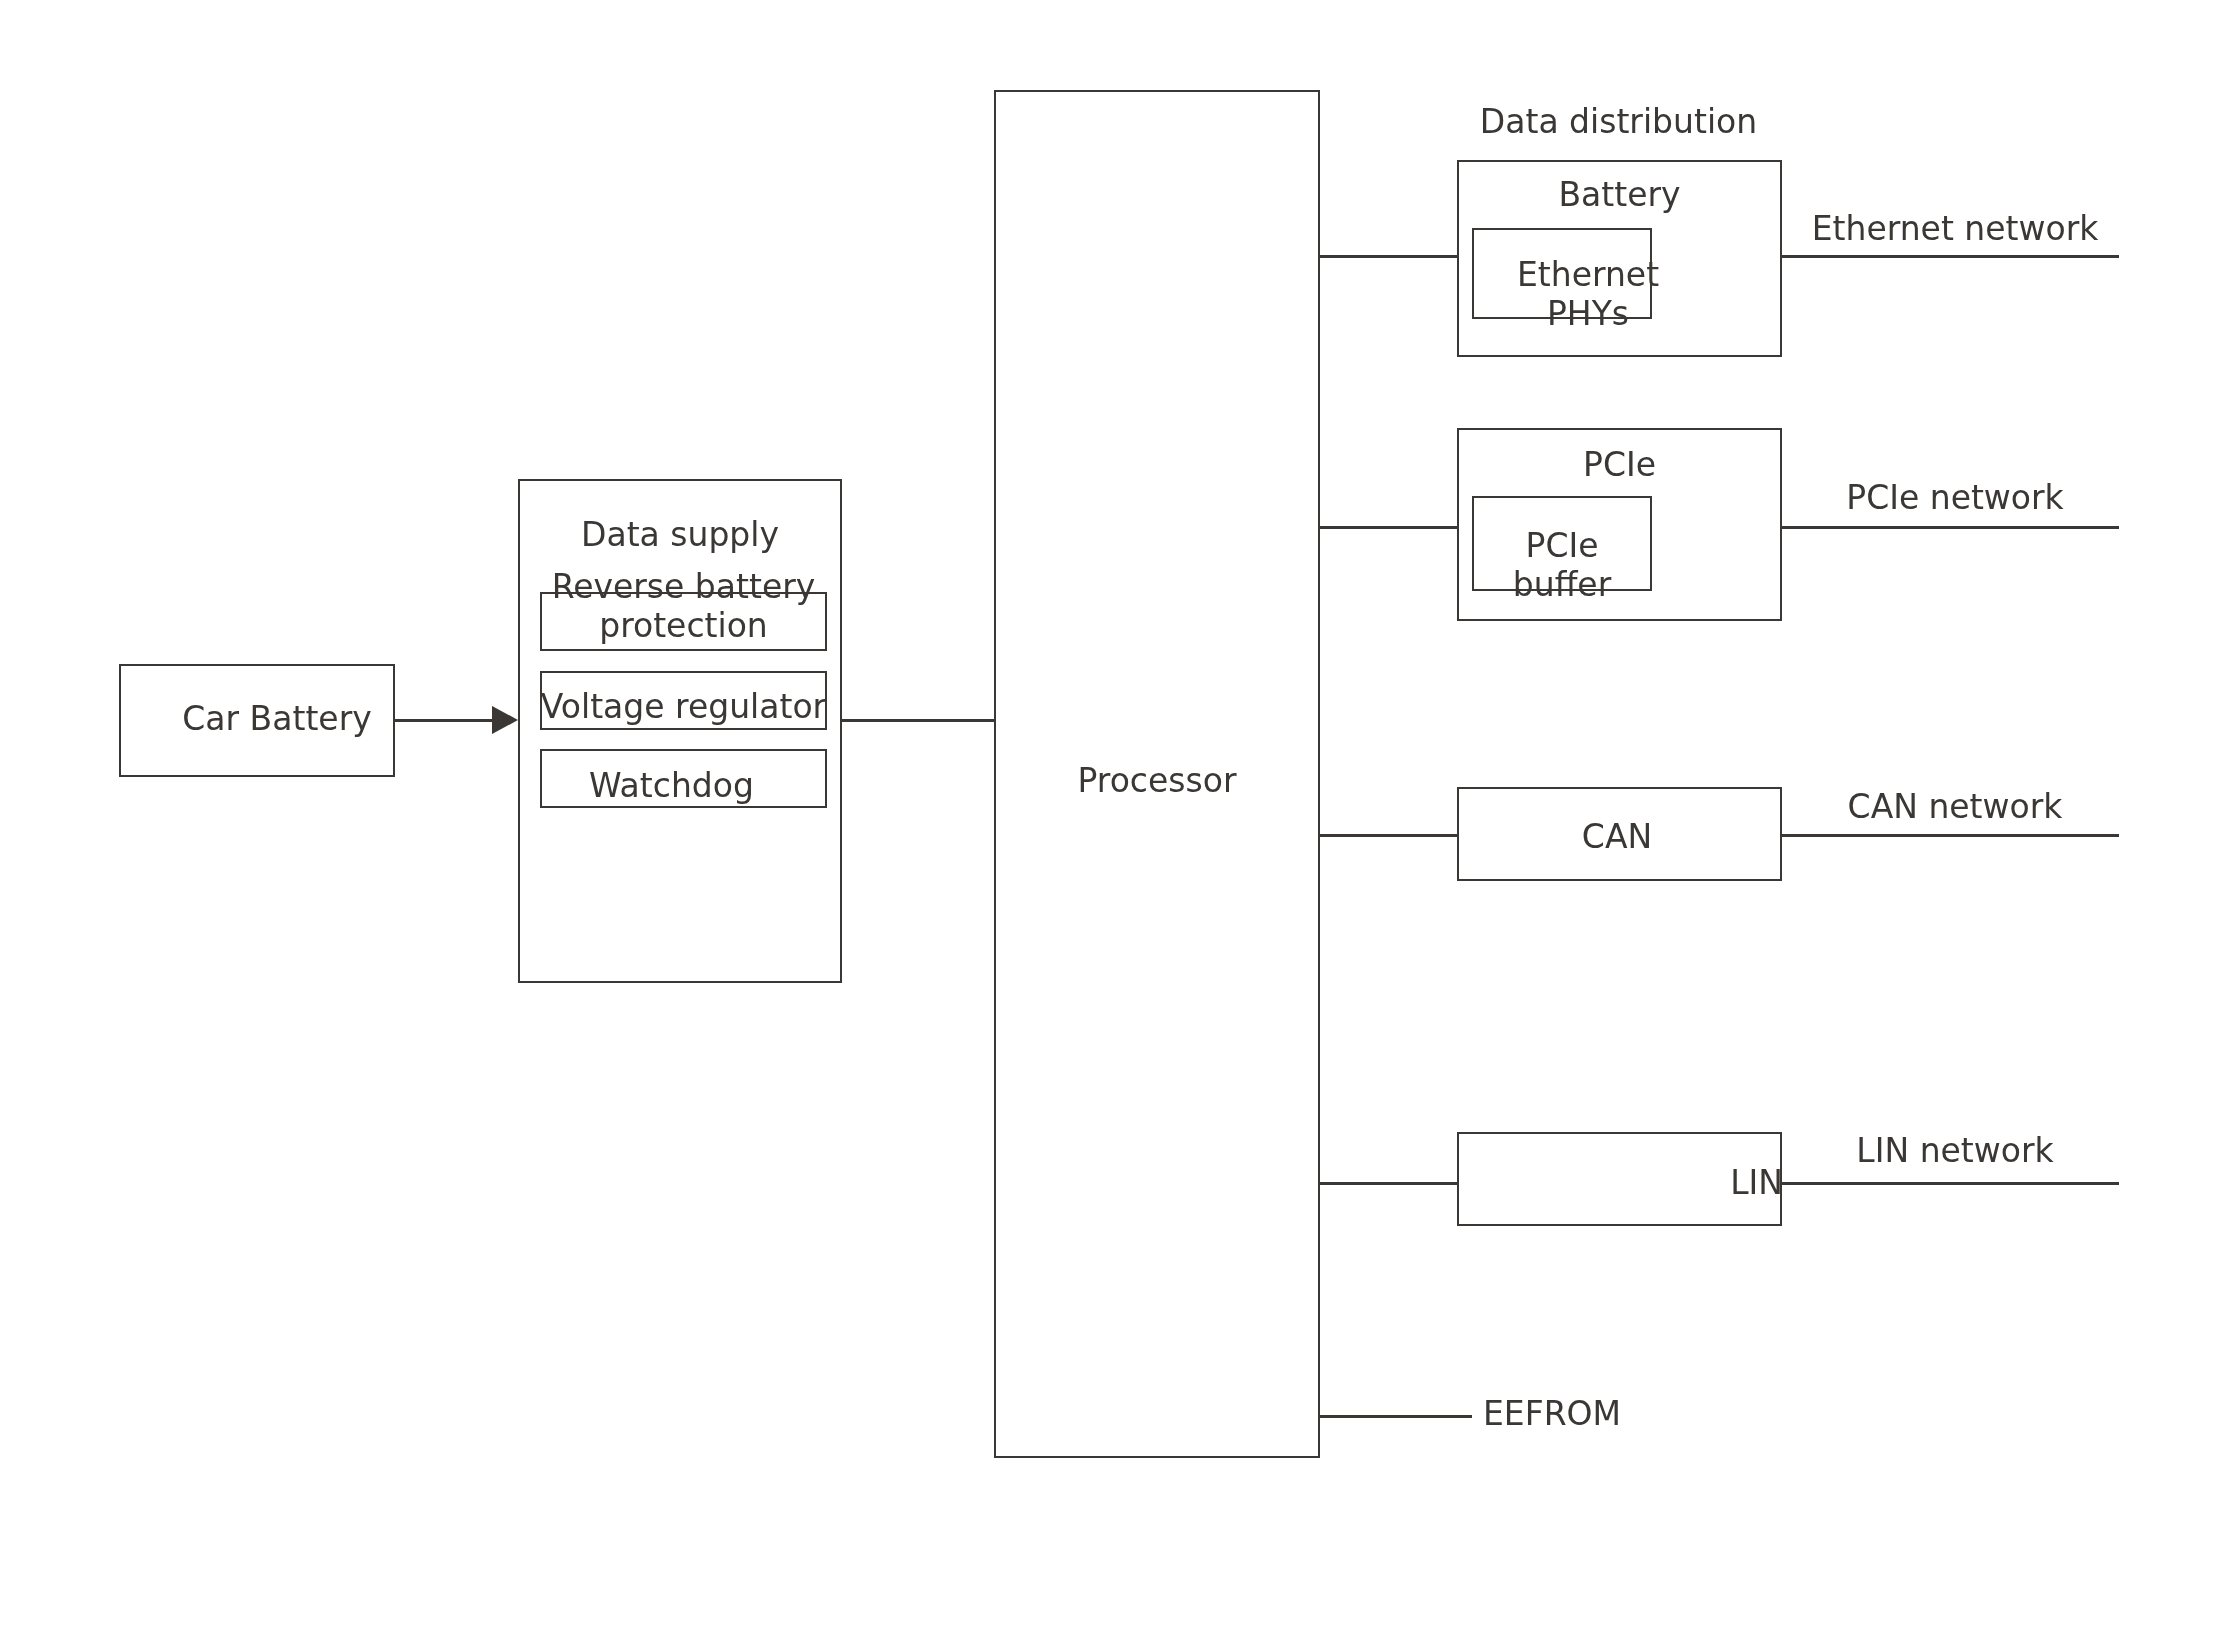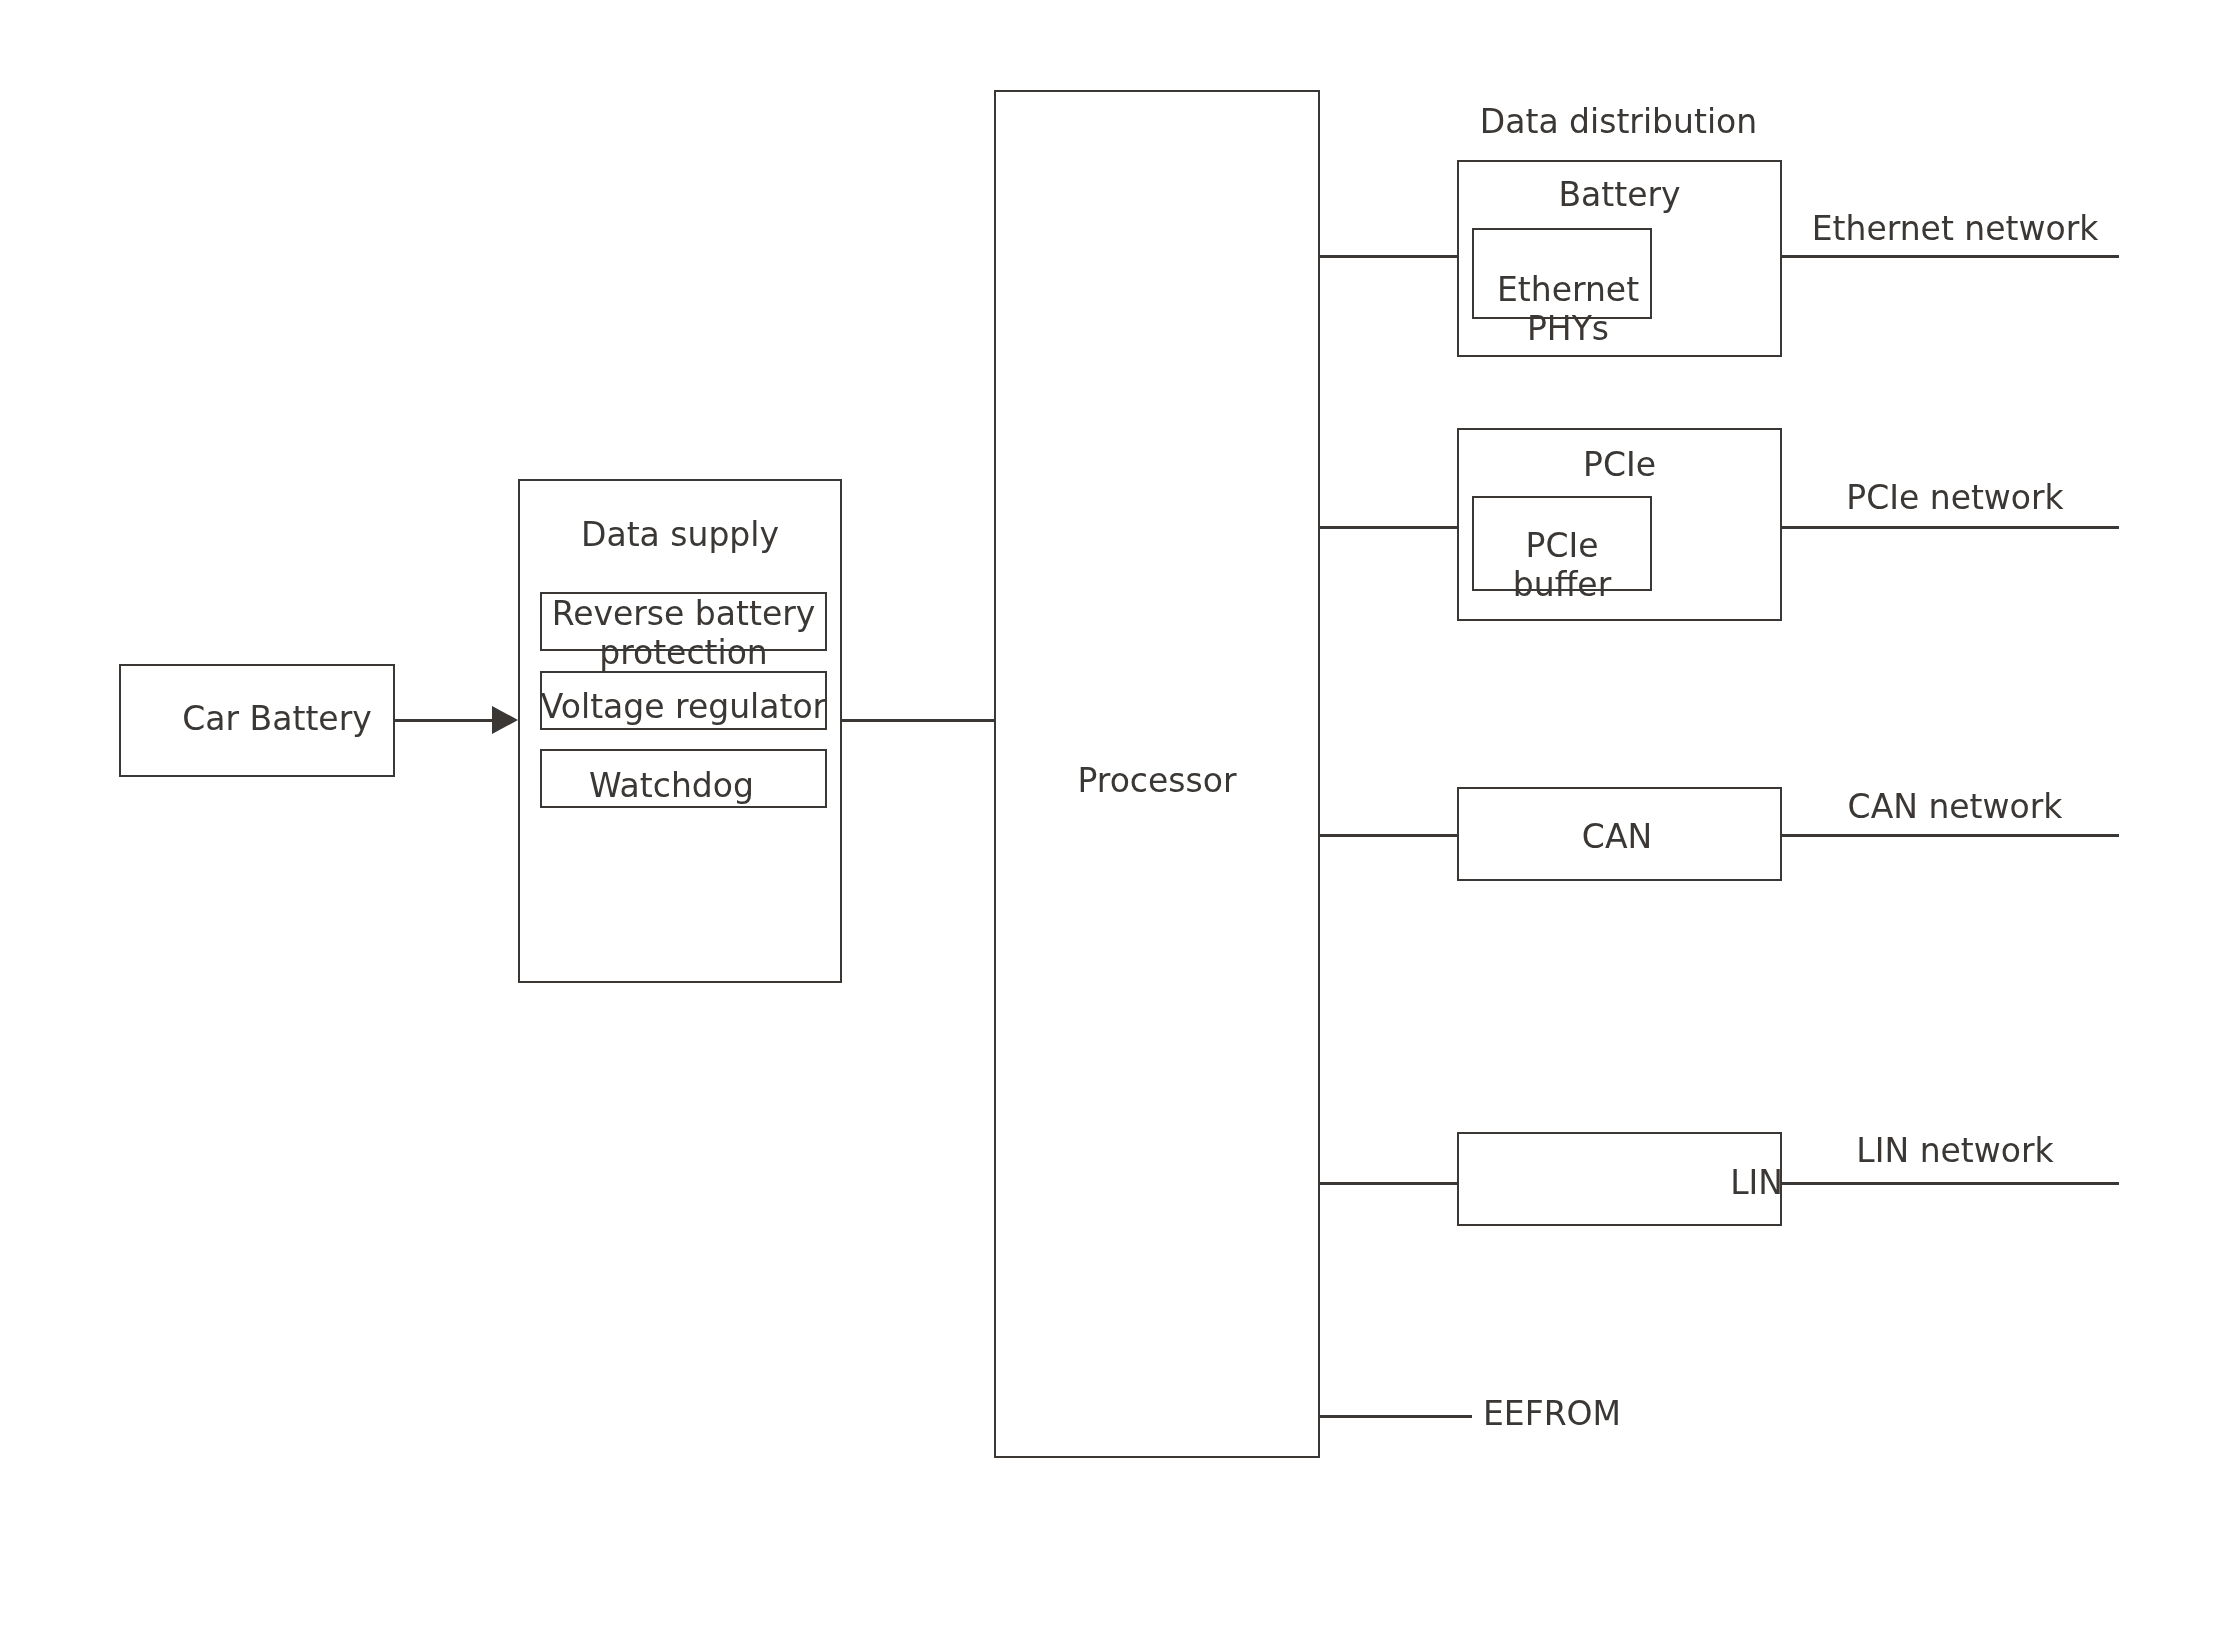--- a/index.html
+++ b/index.html
@@ -59,41 +59,41 @@
   <div class="box" style="left:119px; top:664px; width:276px; height:113px;"></div>
   <div class="label fs-body" style="left:119px; top:700px; width:276px;padding-left:20px;">Car Battery</div>
 
   <div class="hline" style="left:395px; top:719px; width:98px;"></div>
   <div class="arrowhead" style="left:492px; top:706px;"></div>
 
   <div class="box" style="left:518px; top:479px; width:324px; height:504px;"></div>
   <div class="label fs-title" style="left:518px; top:516px; width:324px;">Data supply</div>
 
   <div class="box-inner" style="left:540px; top:592px; width:287px; height:59px;"></div>
-  <div class="label fs-body" style="left:540px; top:595px; width:287px;">Reverse battery
+  <div class="label fs-body" style="left:540px; top:568px; width:287px;">Reverse battery
 protection</div>
 
   <div class="box-inner" style="left:540px; top:671px; width:287px; height:59px;"></div>
   <div class="label fs-body" style="left:540px; top:688px; width:287px;">Voltage regulator</div>
 
   <div class="box-inner" style="left:540px; top:749px; width:287px; height:59px;"></div>
   <div class="label fs-body" style="left:528px; top:767px; width:287px;">Watchdog</div>
 
   <div class="hline" style="left:842px; top:719px; width:153px;"></div>
 
   <div class="box" style="left:994px; top:90px; width:326px; height:1368px;"></div>
   <div class="label fs-body" style="left:994px; top:762px; width:326px;">Processor</div>
 
   <div class="label fs-body" style="left:1441px; top:103px; width:355px;">Data distribution</div>
 
   <div class="hline" style="left:1319px; top:255px; width:140px;"></div>
   <div class="box" style="left:1457px; top:160px; width:325px; height:197px;"></div>
   <div class="label fs-body" style="left:1457px; top:176px; width:325px;">Battery</div>
   <div class="box-inner" style="left:1472px; top:228px; width:180px; height:91px;"></div>
-  <div class="label fs-body" style="left:1472px; top:271px; width:192px;">Ethernet PHYs</div>
+  <div class="label fs-body" style="left:1472px; top:256px; width:192px;padding-left:20px;">Ethernet PHYs</div>
   <div class="hline" style="left:1780px; top:255px; width:339px;"></div>
   <div class="label fs-body" style="left:1800px; top:210px; width:310px;">Ethernet network</div>
 
   <div class="hline" style="left:1319px; top:526px; width:140px;"></div>
   <div class="box" style="left:1457px; top:428px; width:325px; height:193px;"></div>
   <div class="label fs-body" style="left:1457px; top:446px; width:325px;">PCIe</div>
   <div class="box-inner" style="left:1472px; top:496px; width:180px; height:95px;"></div>
   <div class="label fs-body" style="left:1472px; top:527px; width:180px;">PCIe buffer</div>
   <div class="hline" style="left:1780px; top:526px; width:339px;"></div>
   <div class="label fs-body" style="left:1800px; top:479px; width:310px;">PCIe network</div>

